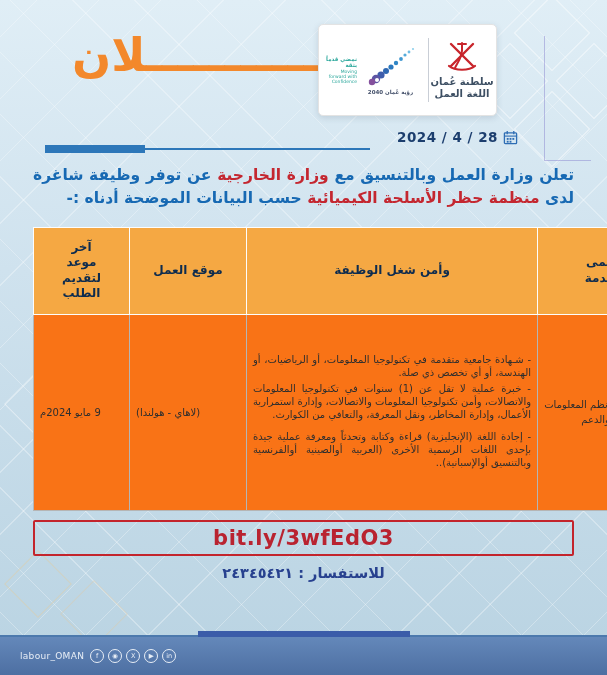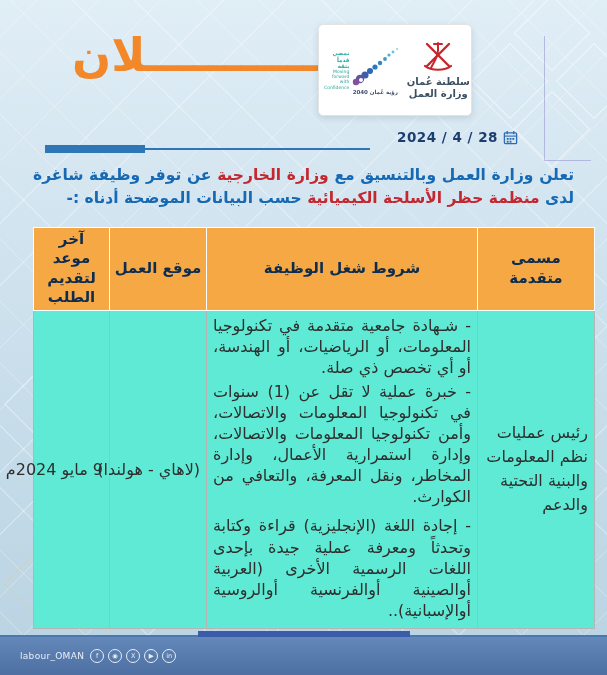--- a/index.html
+++ b/index.html
@@ -27,21 +27,21 @@
   .d9{width:50px;height:50px;right:10px;top:300px;border-color:rgba(255,255,255,.40);}
   .corner-decor{position:absolute;z-index:0;right:16px;top:36px;width:46px;height:124px;
     border-left:1.5px solid rgba(130,125,205,.45);border-bottom:1.5px solid rgba(130,125,205,.45);pointer-events:none;}
 
   
   .title{
     position:absolute;z-index:2;top:30px;left:72px;width:220px;
     color:#f3882b;font-size:46px;font-weight:bold;text-align:center;line-height:1.1;
   }
   .logo-card{
-    position:absolute;z-index:2;top:24px;left:318px;width:154px;height:92px;
+    position:absolute;z-index:2;top:24px;left:318px;width:179px;height:92px;
     background:#fff;border:1px solid #e3e3e3;border-radius:5px;
     box-shadow:0 2px 6px rgba(40,60,90,.15);
     display:flex;flex-direction:row;align-items:center;padding:4px 5px;box-sizing:border-box;
   }
   .tagline{width:33px;line-height:1.15;text-align:right;}
   .tag-ar{color:#2aa79b;font-size:5.5px;font-weight:bold;}
   .tag-en{color:#2aa79b;font-size:4.5px;}
   .vision{flex:1;display:flex;flex-direction:column;align-items:center;justify-content:center;}
   .vision-text{font-size:5.5px;color:#44506a;font-weight:bold;margin-top:1px;}
   .vsep{width:1px;height:64px;background:#c9ced6;margin:0 4px;}
@@ -61,30 +61,30 @@
     margin:4px 33px 16px;direction:rtl;text-align:justify;
     font-size:15.5px;font-weight:bold;line-height:1.5;
   }
   .blue{color:#1769b3;} .red{color:#c42730;}
 
   .job-table{
     margin:7px 33px 0;width:541px;border-collapse:collapse;direction:rtl;
     background:#fff;border:1px solid #b5b5b5;table-layout:fixed;
   }
   .job-table th{
-    background:#f5a843;color:#0e2c4e;font-weight:bold;font-size:15px;
-    border:1px solid #fdfdfd;height:60px;text-align:center;vertical-align:middle;line-height:1.3;padding:2px;
+    background:#f5a843;color:#0e2c4e;font-weight:bold;font-size:12px;
+    border:1px solid #fdfdfd;height:60px;text-align:center;vertical-align:middle;line-height:1.3;padding:12px;
   }
   .col-title{width:112px;} .col-req{width:266px;} .col-loc{width:92px;} .col-dead{width:71px;}
   .th-wrap{display:inline-block;}
   .col-title .th-wrap{max-width:62px;}
   .col-dead .th-wrap{max-width:54px;}
   .job-table td{
-    border:1px solid #b5b5b5;color:#2e2e2e;font-size:16px;vertical-align:middle;
-    padding:4px 6px;background:#5eead4;height:196px;box-sizing:border-box;
+    border:1px solid #b5b5b5;color:#2e2e2e;font-size:10px;vertical-align:middle;
+    padding:4px 6px;background:#f97316;height:196px;box-sizing:border-box;
   }
   .cell-title{text-align:right;line-height:1.5;padding:0 14px;}
   .cell-req{vertical-align:top;text-align:justify;line-height:1.32;padding:7px 8px;}
   .cell-req p{margin:0 0 3px;}
   .cell-req p:last-child{margin-top:8px;}
   .cell-loc,.cell-dead{text-align:left;white-space:nowrap;font-size:11.5px;padding:0 2px;}
 
   .closing{
     margin:13px 33px 0;direction:rtl;text-align:justify;
     color:#1769b3;font-weight:bold;font-size:14.5px;line-height:1.75;
@@ -163,21 +163,21 @@
           <path d="M28 4 L6 26"></path>
         </g>
         <g stroke="#c8252c" stroke-width="2" fill="none" stroke-linecap="round">
           <path d="M17 3 L17 10"></path>
           <path d="M13 4 L21 4"></path>
           <path d="M17 10 C17 18 12 23 10 28"></path>
         </g>
         <path d="M4 26 C10 31 24 31 30 26" stroke="#c8252c" stroke-width="2.2" fill="none" stroke-linecap="round"></path>
       </svg>
       <div class="sultanate">سلطنة عُمان</div>
-      <div class="ministry">وزارة العمل</div>
+      <div class="ministry">اللغة العمل</div>
     </div>
   </div>
 
   <div class="date-row">
     <span>2024 / 4 / 28</span>
     <svg width="15" height="15" viewBox="0 0 16 16">
       <rect x="1.5" y="3" width="13" height="11.5" rx="1" fill="none" stroke="#2e6db4" stroke-width="1.4"></rect>
       <line x1="4.5" y1="1" x2="4.5" y2="4.5" stroke="#2e6db4" stroke-width="1.4"></line>
       <line x1="11.5" y1="1" x2="11.5" y2="4.5" stroke="#2e6db4" stroke-width="1.4"></line>
       <line x1="1.5" y1="6.5" x2="14.5" y2="6.5" stroke="#2e6db4" stroke-width="1.2"></line>
@@ -193,32 +193,32 @@
     </div>
 </header>
 
 <main>
   <p class="intro" dir="rtl"><span class="blue">تعلن وزارة العمل وبالتنسيق مع </span><span class="red">وزارة الخارجية</span><span class="blue"> عن توفر وظيفة شاغرة لدى </span><span class="red">منظمة حظر الأسلحة الكيميائية</span><span class="blue"> حسب البيانات الموضحة أدناه :-</span></p>
 
   <table class="job-table" dir="rtl">
     <thead>
       <tr>
         <th class="col-title"><span class="th-wrap">مسمى متقدمة</span></th>
-        <th class="col-req"><span class="th-wrap">شروط شغل الوظيفة</span></th>
+        <th class="col-req"><span class="th-wrap">وأمن شغل الوظيفة</span></th>
         <th class="col-loc"><span class="th-wrap">موقع العمل</span></th>
         <th class="col-dead"><span class="th-wrap">آخر موعد لتقديم الطلب</span></th>
       </tr>
     </thead>
     <tbody>
       <tr>
         <td class="cell-title">رئيس عمليات نظم المعلومات والبنية التحتية والدعم</td>
         <td class="cell-req">
           <p>- شـهادة جامعية متقدمة في تكنولوجيا المعلومات، أو الرياضيات، أو الهندسة، أو أي تخصص ذي صلة.</p>
           <p>- خبرة عملية لا تقل عن (1) سنوات في تكنولوجيا المعلومات والاتصالات، وأمن تكنولوجيا المعلومات والاتصالات، وإدارة استمرارية الأعمال، وإدارة المخاطر، ونقل المعرفة، والتعافي من الكوارث.</p>
-          <p>- إجادة اللغة (الإنجليزية) قراءة وكتابة وتحدثاً ومعرفة عملية جيدة بإحدى اللغات الرسمية الأخرى (العربية أوالصينية أوالفرنسية أوالروسية أوالإسبانية)..</p>
+          <p>- إجادة اللغة (الإنجليزية) قراءة وكتابة وتحدثاً ومعرفة عملية جيدة بإحدى اللغات الرسمية الأخرى (العربية أوالصينية أوالفرنسية وبالتنسيق أوالإسبانية)..</p>
         </td>
         <td class="cell-loc">(لاهاي - هولندا)</td>
         <td class="cell-dead">9 مايو 2024م</td>
       </tr>
     </tbody>
   </table>
 
 
   <div class="link-box">
     <span>bit.ly/3wfEdO3</span>

